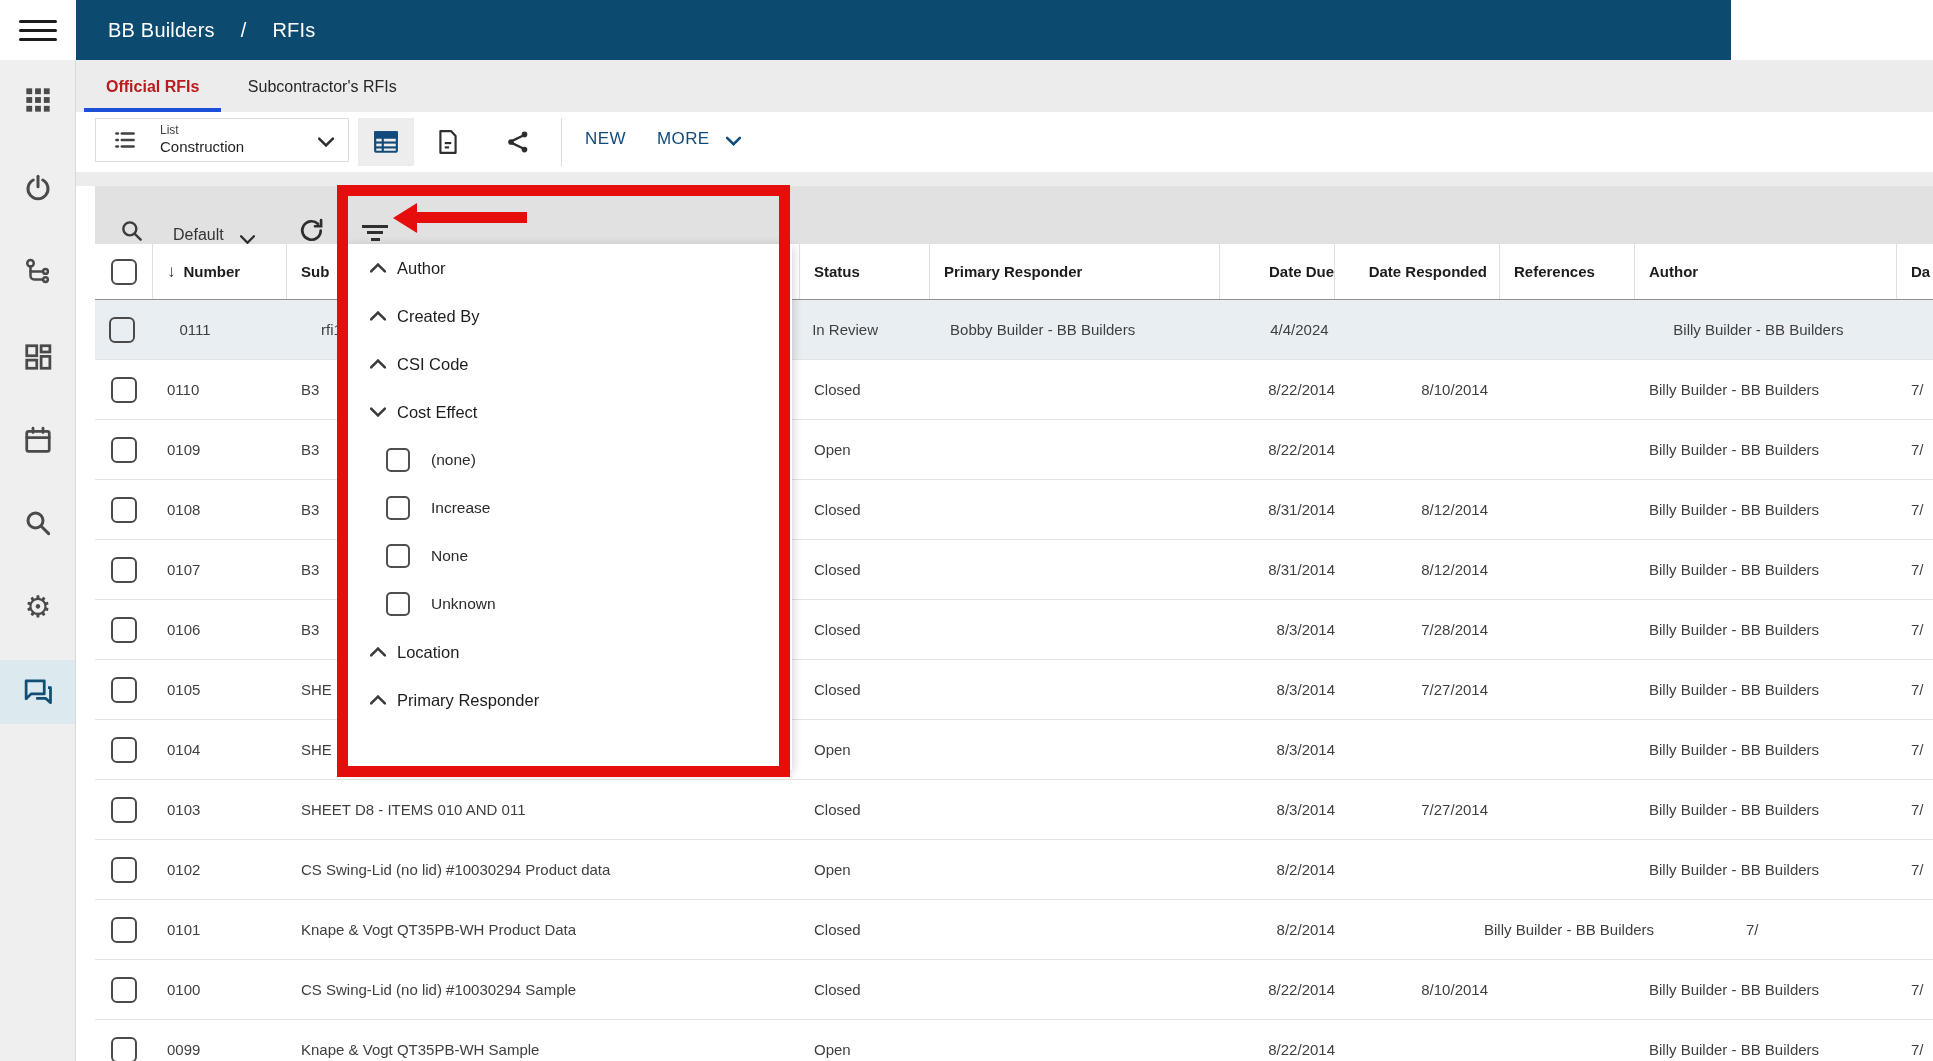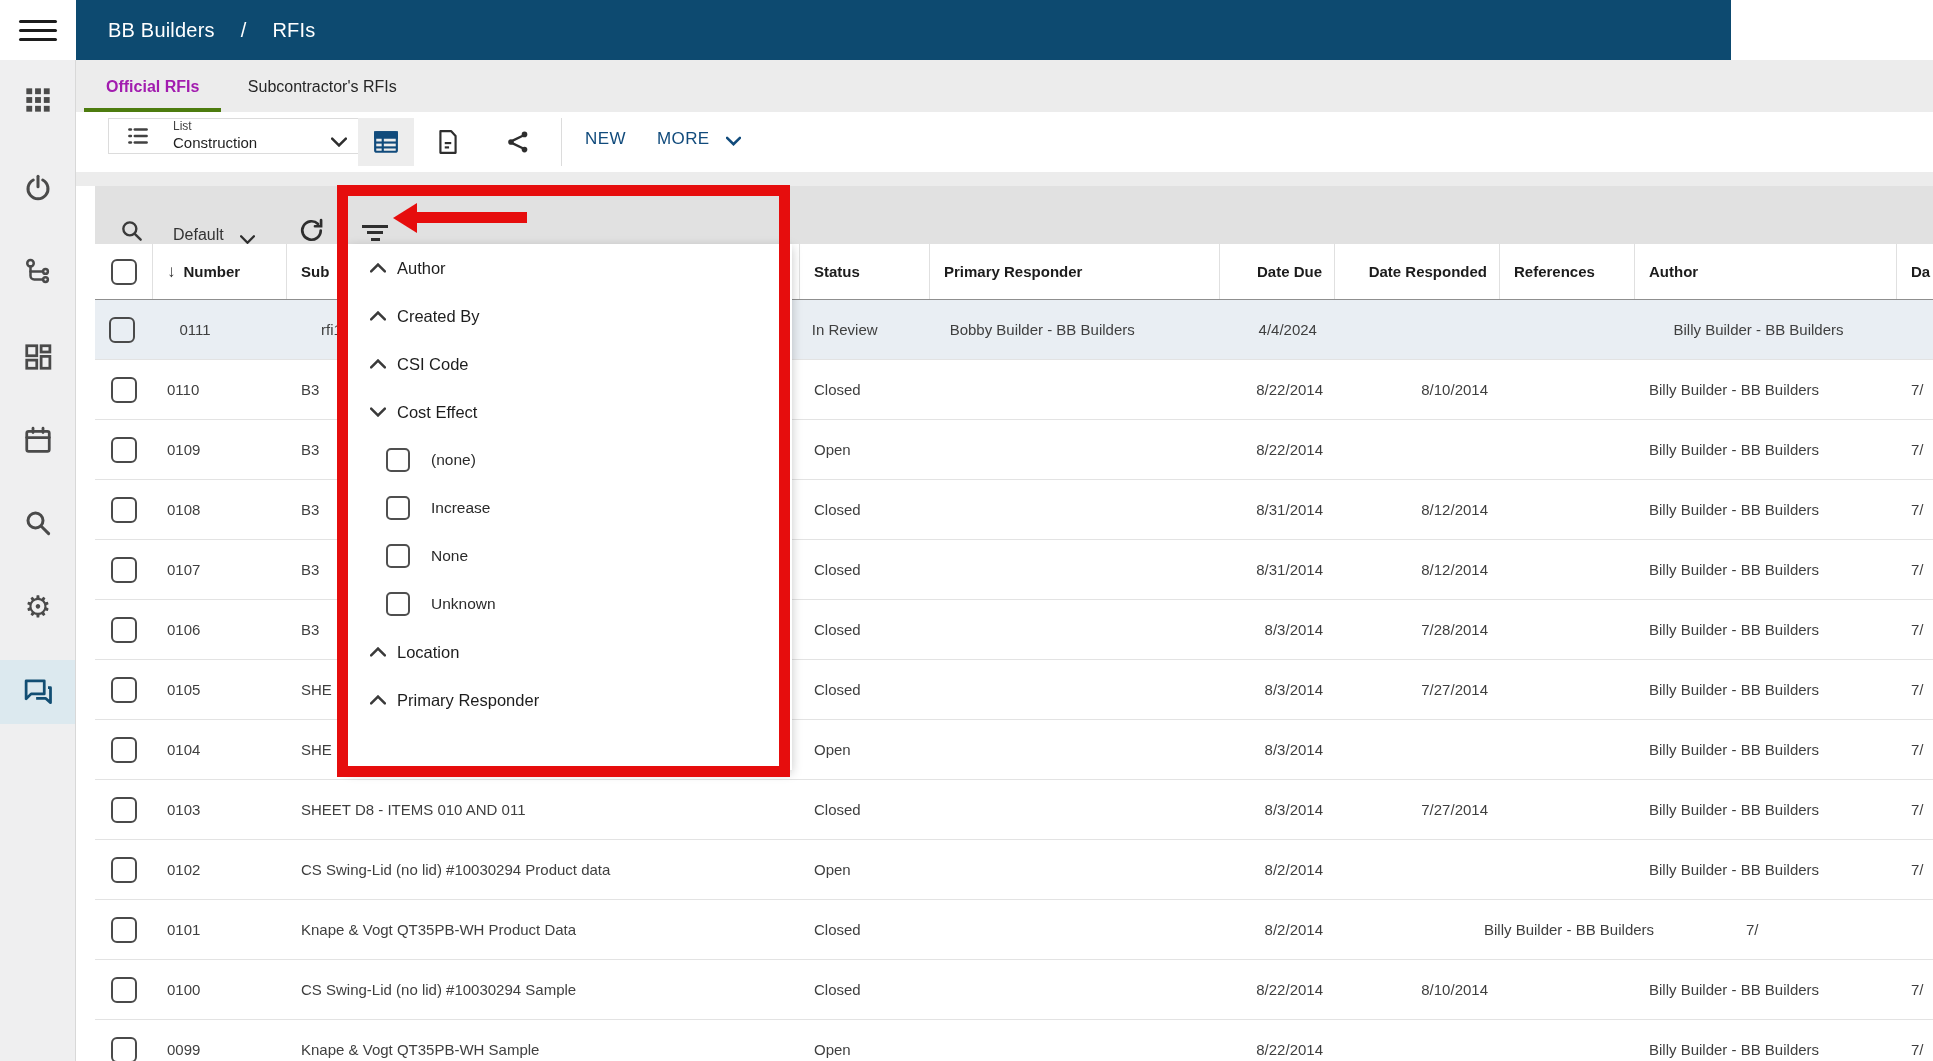--- a/index.html
+++ b/index.html
@@ -24,24 +24,24 @@
   #appbar .crumb { color:#fff; font-size:20px; font-weight:500; letter-spacing:.2px; }
   #appbar .c1 { margin-left:32px; }
   #appbar .sep { margin:0 26px; font-weight:400; }
 
   
   #content { position:absolute; left:76px; top:60px; width:1857px; height:1001px; background:#fff; }
 
   #tabstrip { position:absolute; left:0; top:0; width:100%; height:52px; background:#ececec; }
   .tab { position:relative; display:inline-block; height:52px; line-height:54px; padding:0 22px; margin-left:0; font-size:16px; color:#262626; cursor:pointer; }
   .tab.first { margin-left:8px; }
-  .tab.active { font-weight:700; color:#a21caf; border-bottom:4px solid #4d7c0f; }
+  .tab.active { font-weight:700; color:#b91c1c; border-bottom:4px solid #1d4ed8; }
 
   #toolbar { position:absolute; left:0; top:52px; width:100%; height:60px; background:#fff; }
-  #view-selector { position:absolute; left:19px; top:6px; width:254px; height:36px; background:#fff; border:1px solid #dcdcdc; display:flex; align-items:center; cursor:pointer;margin-left:13px; }
+  #view-selector { position:absolute; left:19px; top:6px; width:254px; height:44px; background:#fff; border:1px solid #dcdcdc; display:flex; align-items:center; cursor:pointer; }
   #view-selector .vs-icon { margin-left:16px; }
   #view-selector .vs-text { margin-left:22px; line-height:1.15; }
   #view-selector .vs-top { font-size:12px; color:#424242; }
   #view-selector .vs-bottom { font-size:15px; color:#1f1f1f; }
   #view-selector .vs-chev { position:absolute; right:14px; top:18px; }
 
   .tool-tile { position:absolute; top:6px; width:56px; height:48px; display:flex; align-items:center; justify-content:center; cursor:pointer; }
   .tool-tile.active { background:#ededed; }
   .tb-divider { position:absolute; top:6px; width:1px; height:48px; background:#dcdcdc; }
   .tb-link { position:absolute; top:17px; font-size:17px; font-weight:500; color:#114b7c; letter-spacing:.4px; cursor:pointer; }
@@ -64,21 +64,21 @@
   .trow.head { height:56px; border-bottom:1px solid #8f8f8f; font-weight:700; color:#1c1c1c; }
   .trow.hl { background:#e9eef3;gap:17px; }
   .cell { padding-left:14px; white-space:nowrap; overflow:hidden; position:relative; height:100%; display:flex; align-items:center; }
   .head .cell { border-right:1px solid #e0e0e0; }
   .head .cell.c-last { border-right:none; }
   .c-check { width:58px; justify-content:center; padding-left:0; }
   .c-num  { width:134px; }
   .c-subj { width:513px; }
   .c-status { width:130px; }
   .c-resp { width:290px; }
-  .c-due  { width:115px; justify-content:flex-end; padding-right:12px; }
+  .c-due  { width:115px; justify-content:flex-end; }
   .c-resd { width:165px; justify-content:flex-end; padding-right:12px; }
   .c-ref  { width:135px; }
   .c-auth { width:262px; }
   .c-last { flex:1; }
   .cbx { width:26px; height:26px; border:2.5px solid #4a4a4a; border-radius:6px; background:transparent; cursor:pointer; }
   .sort-arrow { font-size:17px; margin-right:8px; color:#333; font-weight:400; }
   .subj-tail { position:absolute; left:485px; top:0; height:100%; display:flex; align-items:center; }
 
   
   #filter-panel { position:absolute; left:348px; top:244px; width:444px; height:526px; background:#fff; overflow:hidden; z-index:5; box-shadow:0 3px 10px rgba(0,0,0,.22); }

